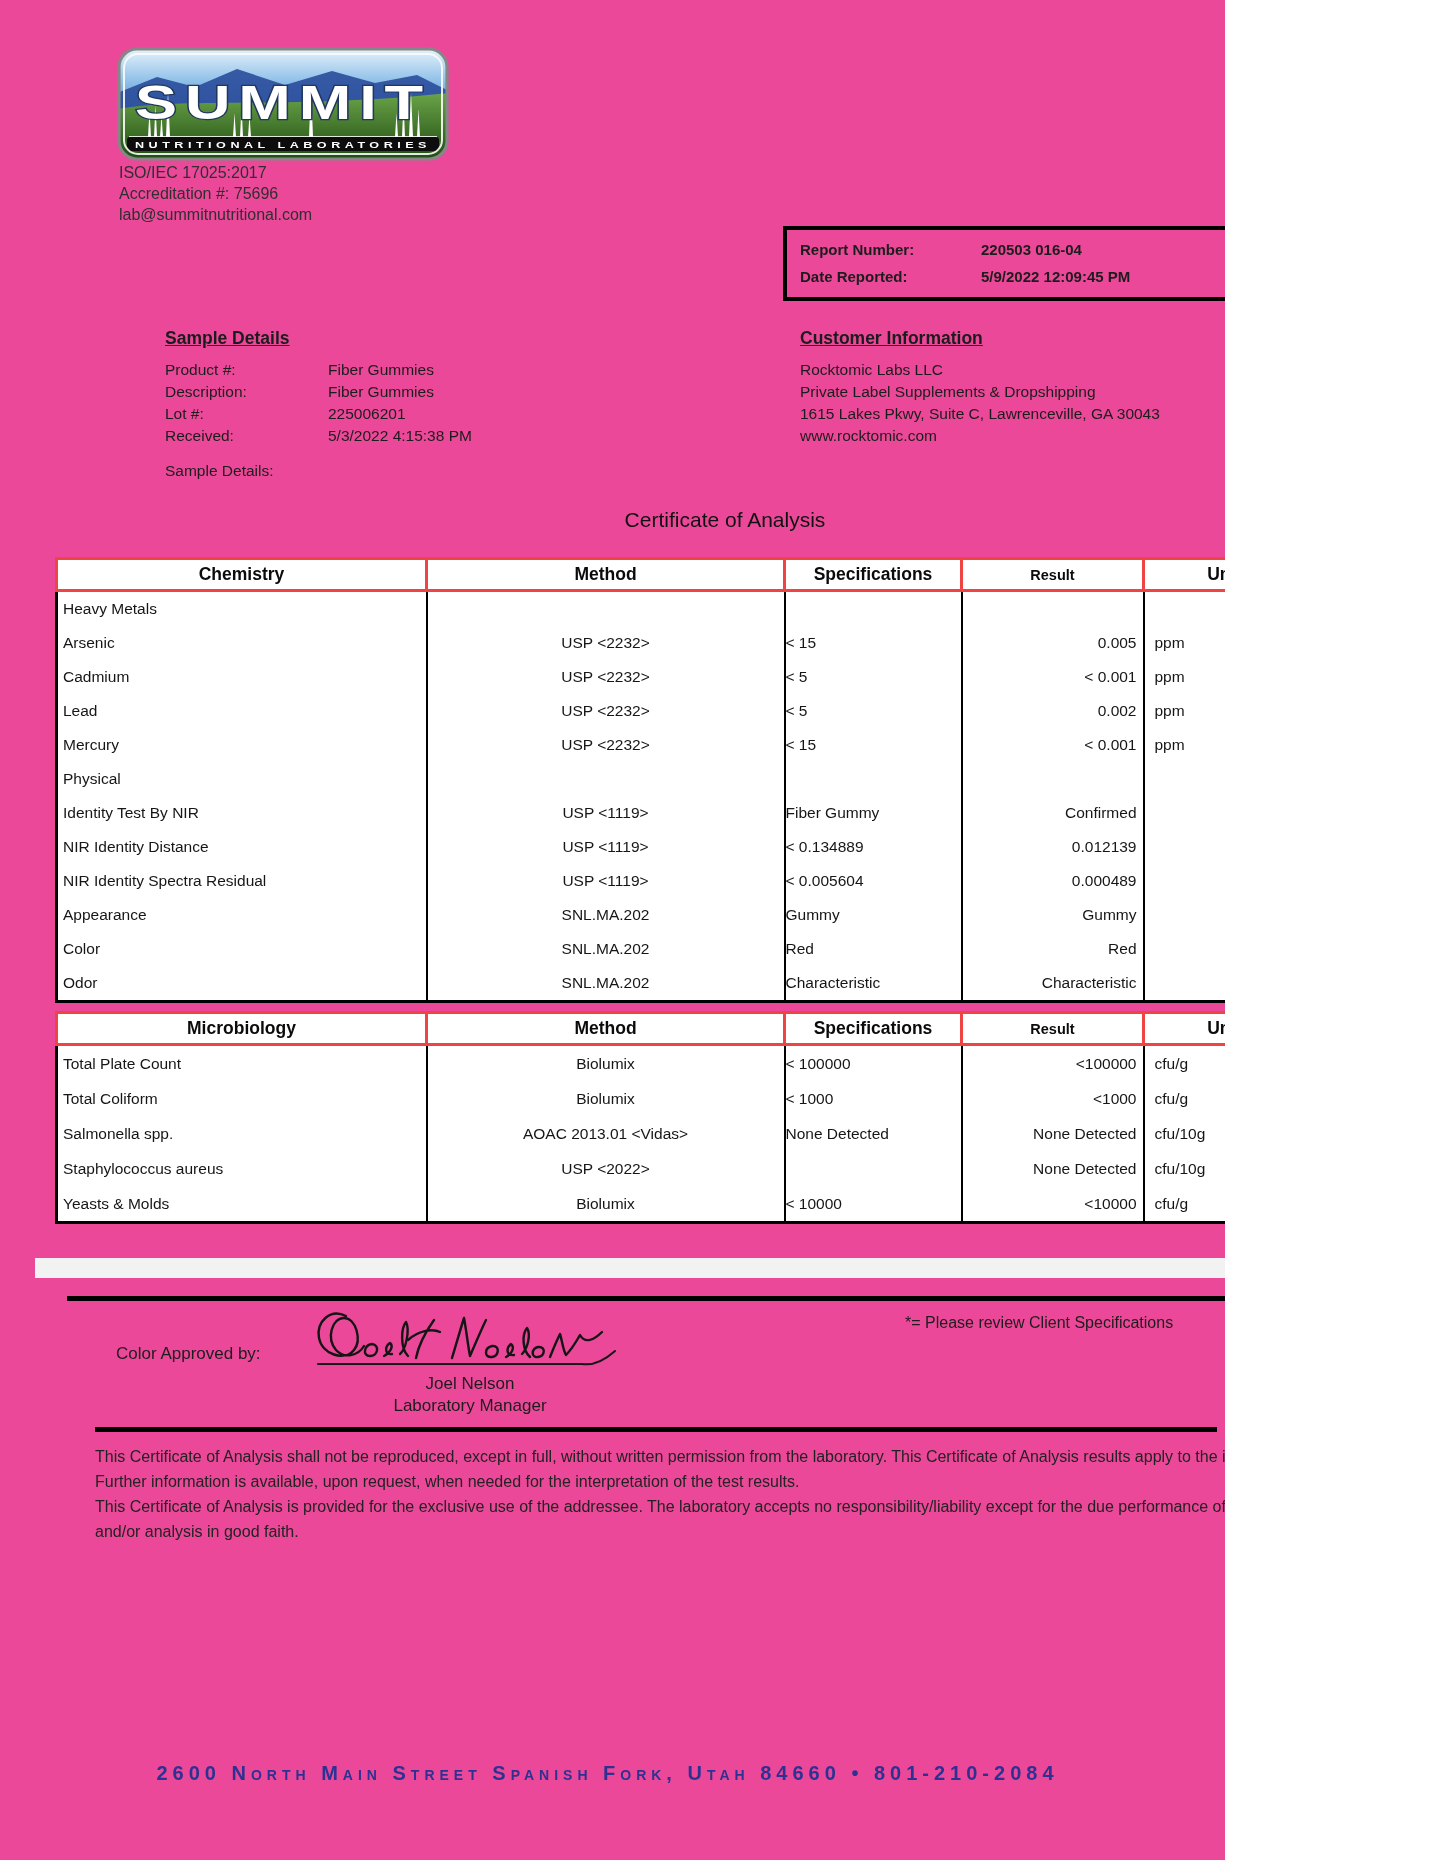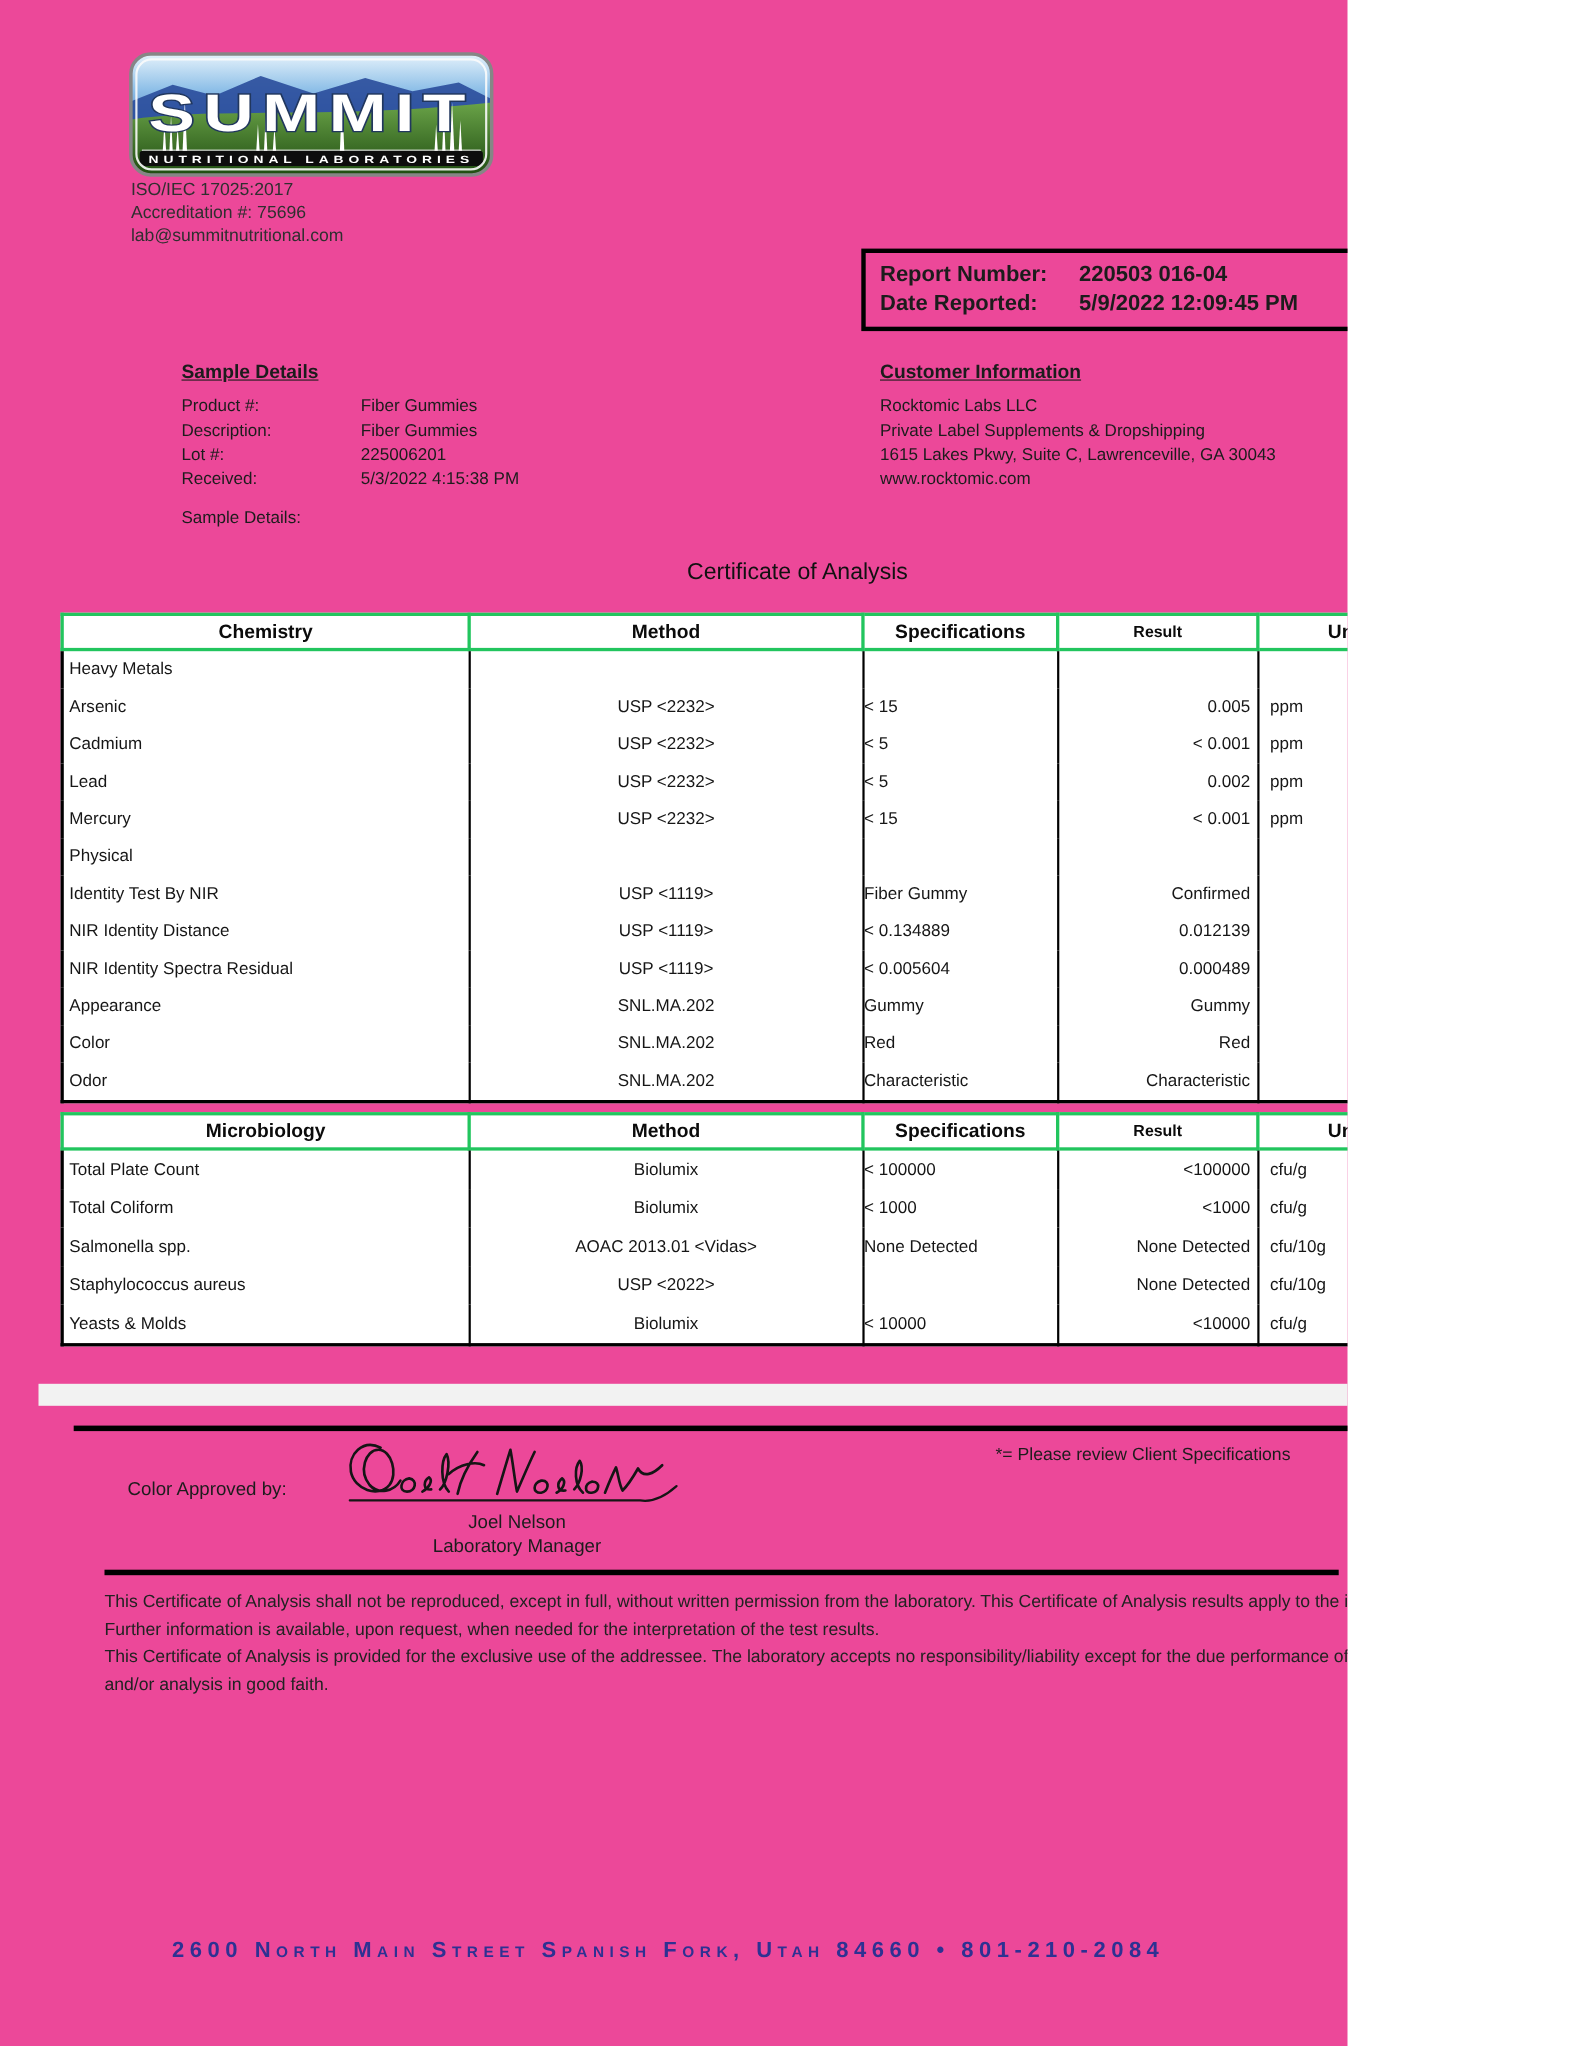--- a/index.html
+++ b/index.html
@@ -8,37 +8,37 @@
     font-family:"Liberation Sans", sans-serif; color:#1c1c1c; overflow:hidden;
   }
   .abs { position:absolute; }
 
   
   .accred { left:119px; top:162px; font-size:16px; line-height:21px; color:#2f2f2f; }
   .report-box {
     left:783px; top:226px; width:433px; border:4px solid #000;
     padding:6px 0 7px 13px; box-sizing:content-box;
   }
-  .report-row { display:grid; grid-template-columns:181px auto; font-size:20px;
+  .report-row { display:grid; grid-template-columns:181px auto; font-size:15px;
     font-weight:bold; line-height:27px; }
 
   
   .info-title { font-size:17.5px; font-weight:bold; text-decoration:underline; margin:0 0 10px 0; }
   .sample-block { left:165px; top:328px; }
   .sample-row { display:grid; grid-template-columns:163px auto; font-size:15.5px; line-height:22px; }
   .sample-footer { left:165px; top:462px; font-size:15.5px; }
   .customer-block { left:800px; top:328px; }
   .customer-line { font-size:15.5px; line-height:22px; }
 
   .coa-title { left:96px; top:508px; width:1258px; text-align:center; font-size:21px; color:#111; }
 
   
   .coa-table { position:absolute; left:55px; width:1258px; border-collapse:collapse;
     table-layout:fixed; background:#fff; border:3px solid #000; }
-  .coa-table th { border:3px solid #22c55e; font-weight:bold; text-align:center;
+  .coa-table th { border:3px solid #ef4444; font-weight:bold; text-align:center;
     font-size:17.5px; padding:4px 1px; color:#0b0b0b; }
   .coa-table th.small { font-size:14.5px; }
   .coa-table td { border-left:2px solid #000; border-right:2px solid #000;
     font-size:15.5px; vertical-align:middle; padding:0; color:#161616; }
   .chem td { height:34px; }
   .micro td { height:35px; }
   td.c-name  { text-align:left;  padding-left:5px; }
   td.c-meth  { text-align:center; }
   td.c-spec  { }
   td.c-res   { text-align:right; padding-right:6px; }

